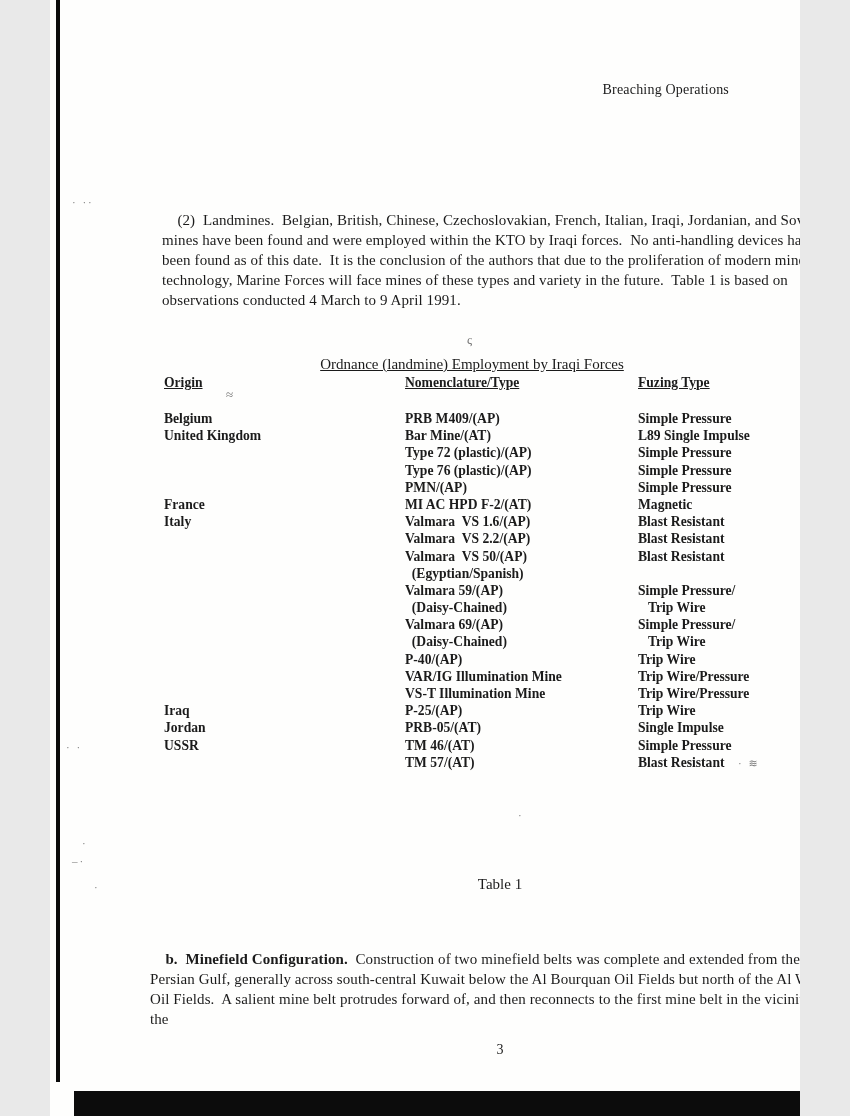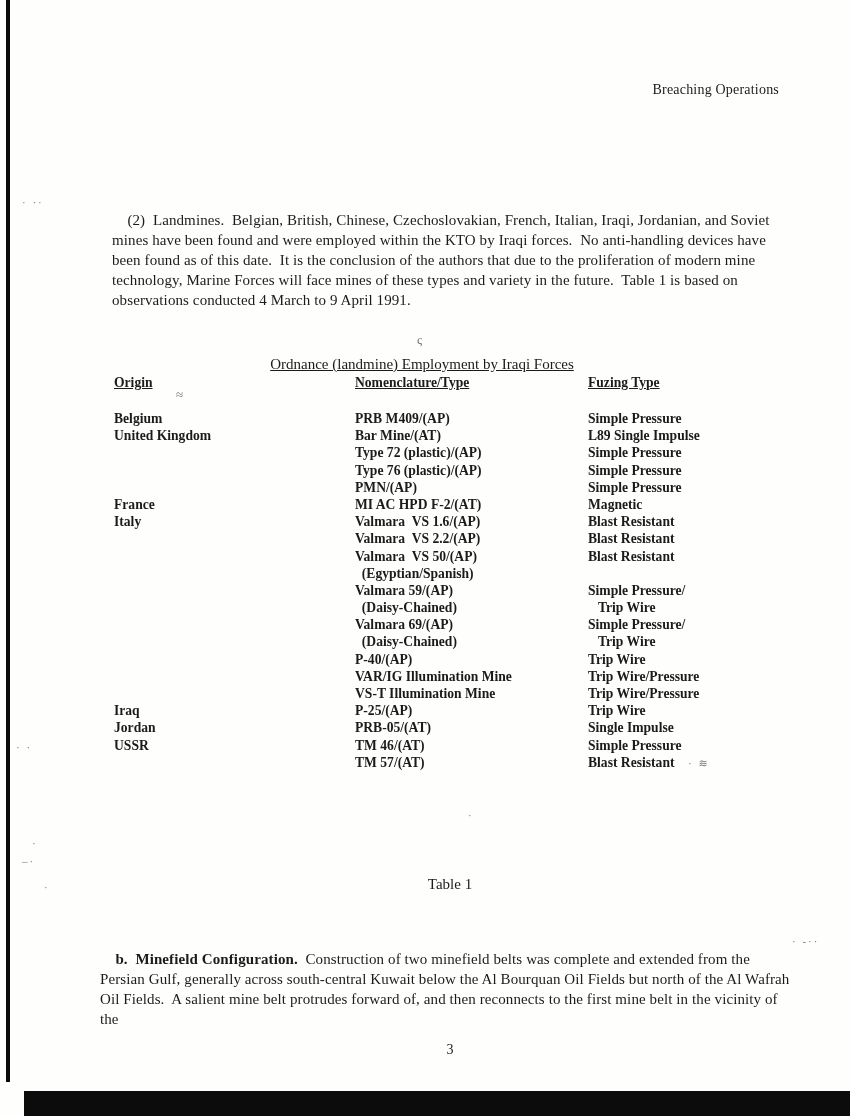--- a/index.html
+++ b/index.html
@@ -1,19 +1,19 @@
 <!DOCTYPE html>
 <html><head>
 <meta charset="utf-8">
 <style>
   * { margin:0; padding:0; box-sizing:border-box; }
   html,body { background:#e9e9e9; }
   .page {
     position:relative;
-    width:850px; height:1116px;
+    width:750px; height:1116px;
     margin:0 auto;
     background:#fefefd;
     font-family:"Liberation Serif","DejaVu Serif",serif;
     color:#1b1b1b;
     overflow:hidden;
   }
   .left-border { position:absolute; left:6px; top:0; width:4px; height:1082px; background:#0b0b0b; }
   .bottom-bar { position:absolute; left:24px; right:0; bottom:0; height:25px; background:#0c0c0c; }
   .header-right { position:absolute; top:82px; right:71px; font-size:14px; letter-spacing:0.2px; }
   .para { position:absolute; font-size:15px; line-height:20px; white-space:pre-wrap; letter-spacing:0.1px; }

